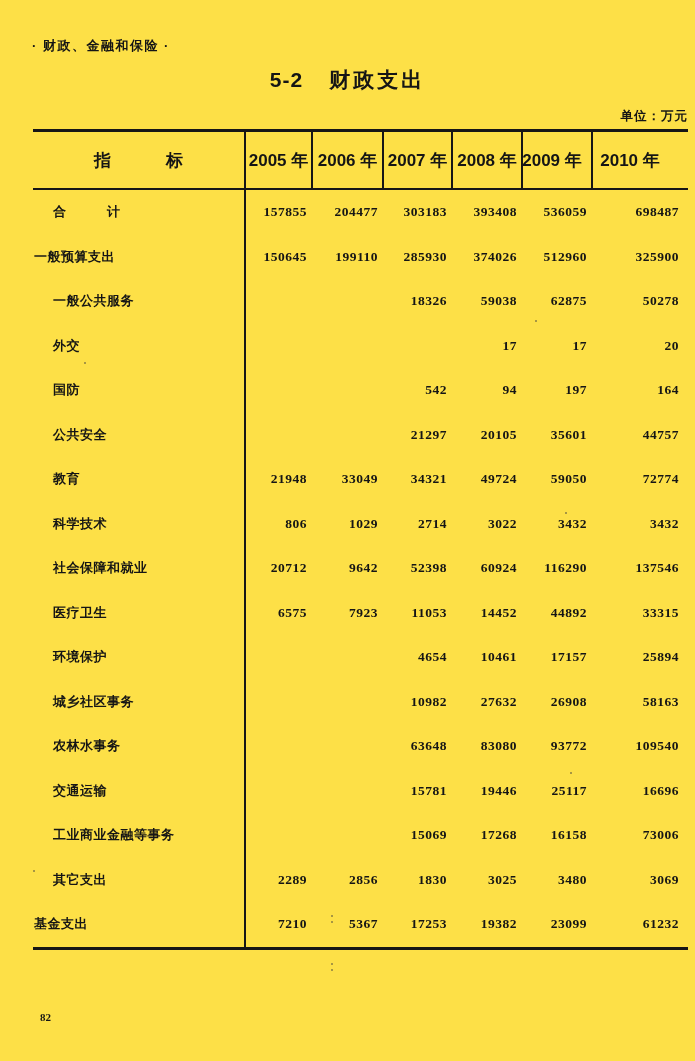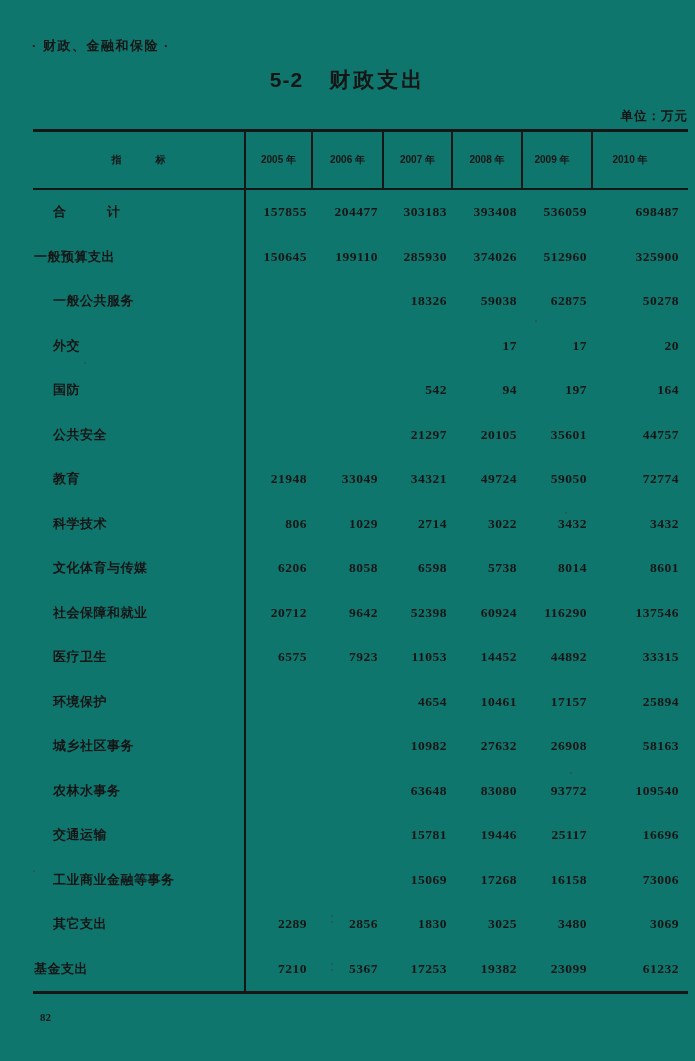--- a/index.html
+++ b/index.html
@@ -1,18 +1,18 @@
 <!DOCTYPE html>
 <html><head>
 <meta charset="utf-8">
 <style>
   html,body { margin:0; padding:0; background:#e8e8e8; }
   .page {
     position:relative; width:695px; height:1061px; margin:0 auto;
-    background:#0f766e; color:#151515; overflow:hidden;
+    background:#fde047; color:#151515; overflow:hidden;
     font-family:"Liberation Sans", sans-serif;
   }
   .section-header {
     position:absolute; left:32px; top:37px;
     font-size:13px; font-weight:700; letter-spacing:1.5px;
   }
   .page-title {
     position:absolute; top:66px; left:0; width:100%;
     display:flex; justify-content:center; align-items:baseline; gap:26px;
     font-size:21px; font-weight:700;
@@ -22,21 +22,21 @@
   .unit-label {
     position:absolute; top:108px; right:7px;
     font-size:12.5px; font-weight:700; letter-spacing:1px;
   }
   .table { position:absolute; left:33px; top:129px; width:655px; }
   .thead {
     position:relative; box-sizing:border-box; height:61px;
     border-top:3px solid #161616; border-bottom:2px solid #161616;
     display:flex; align-items:center;
   }
-  .th { text-align:center; font-size:10px; font-weight:700; box-sizing:border-box; }
+  .th { text-align:center; font-size:17px; font-weight:700; box-sizing:border-box; }
   .th:nth-of-type(1) { width:212px; letter-spacing:1px; }
   .th:nth-of-type(2) { width:67px; }
   .th:nth-of-type(3) { width:71px; }
   .th:nth-of-type(4) { width:69px; }
   .th:nth-of-type(5) { width:70px; }
   .th:nth-of-type(6) { width:60px; }
   .th:nth-of-type(7) { width:96px; }
   .vline { position:absolute; top:-1px; bottom:-2px; width:2px; background:#161616; }
   .tbody { position:relative; border-bottom:3px solid #161616; }
   .body-vline {
@@ -171,29 +171,20 @@
         <div class="tr">
     <div class="td label indent-1">科学技术</div>
     <div class="td num">806</div>
     <div class="td num">1029</div>
     <div class="td num">2714</div>
     <div class="td num">3022</div>
     <div class="td num">3432</div>
     <div class="td num">3432</div>
   </div>
         <div class="tr">
-    <div class="td label indent-1">文化体育与传媒</div>
-    <div class="td num">6206</div>
-    <div class="td num">8058</div>
-    <div class="td num">6598</div>
-    <div class="td num">5738</div>
-    <div class="td num">8014</div>
-    <div class="td num">8601</div>
-  </div>
-        <div class="tr">
     <div class="td label indent-1">社会保障和就业</div>
     <div class="td num">20712</div>
     <div class="td num">9642</div>
     <div class="td num">52398</div>
     <div class="td num">60924</div>
     <div class="td num">116290</div>
     <div class="td num">137546</div>
   </div>
         <div class="tr">
     <div class="td label indent-1">医疗卫生</div>

